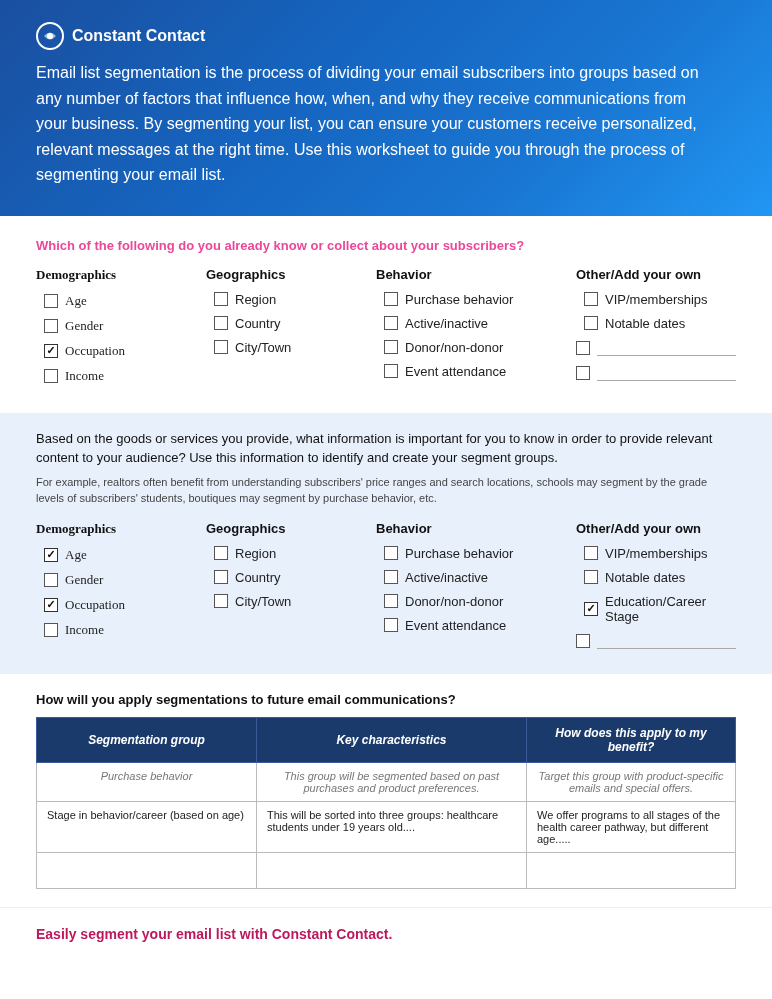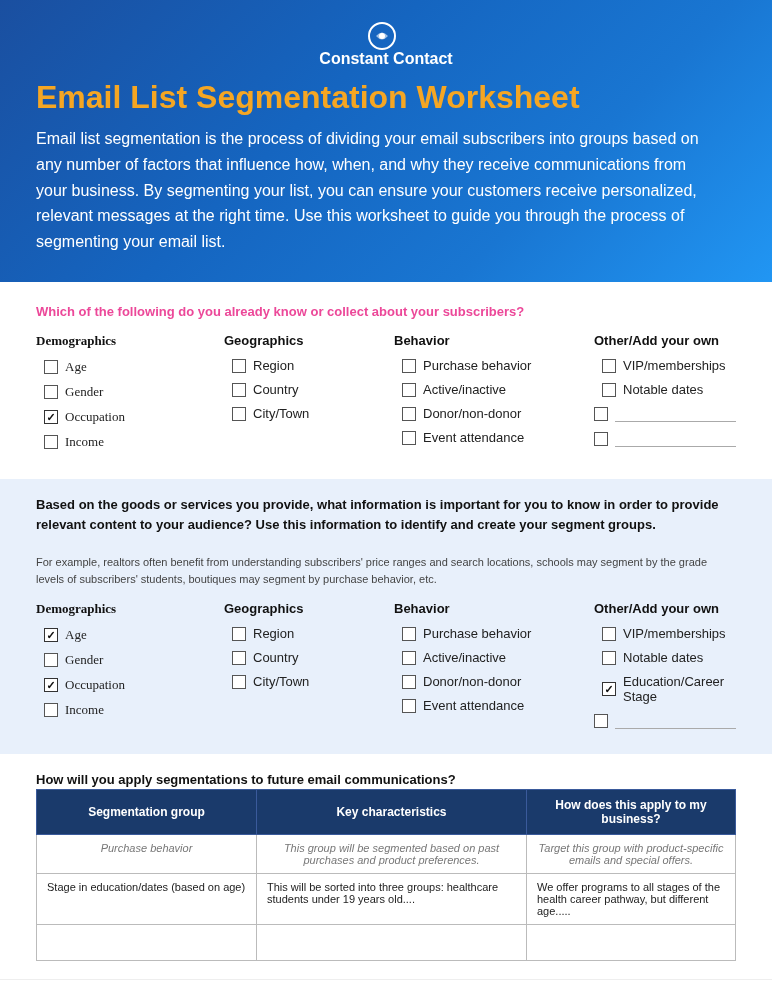--- a/index.html
+++ b/index.html
@@ -18,21 +18,20 @@
     
     .header {
       background: linear-gradient(135deg, #1a4fa0 0%, #1565c0 40%, #1976d2 70%, #2196f3 100%);
       padding: 22px 36px 28px 36px;
       color: white;
     }
     .logo-row {
       display: flex;
       align-items: center;
       margin-bottom: 10px;
-      flex-direction: column;
     }
     .logo-icon {
       width: 28px;
       height: 28px;
       margin-right: 8px;
     }
     .logo-text {
       color: white;
       font-size: 16px;
       font-weight: bold;
@@ -91,21 +90,21 @@
     .checkbox-item .cb.checked {
       background: white;
       border-color: #333;
     }
     .checkmark {
       font-size: 11px;
       color: #111;
       font-weight: bold;
     }
     .col-demo { width: 170px; font-family: Liberation Serif, serif; }
-    .col-geo { width: 170px; margin-left: 18px; }
+    .col-geo { width: 170px; }
     .col-behav { width: 200px; }
     .col-other { flex: 1; }
 
     .other-input-line {
       display: flex;
       align-items: center;
       margin-bottom: 9px;
       font-size: 13px;
     }
     .other-input-line .cb {
@@ -126,55 +125,56 @@
     }
 
     
     .blue-section {
       background: #e8f0fb;
       padding: 16px 36px 16px 36px;
       margin: 0 -0px;
     }
     .blue-section-q {
       font-size: 13px;
-      font-weight: bold;
+      font-weight: normal;
       color: #111;
-      margin-bottom: 20px;
+      margin-bottom: 6px;
       line-height: 1.5;
     }
     .blue-section-sub {
       font-size: 11px;
       color: #444;
       margin-bottom: 14px;
       line-height: 1.5;
     }
 
     
     .table-section {
       padding: 18px 36px 10px 36px;
     }
     .table-title {
       font-size: 13px;
       font-weight: bold;
-      margin-bottom: 2px;
+      margin-bottom: 10px;
       color: #111;
     }
     .seg-table {
       width: 100%;
       border-collapse: collapse;
       border: 1.5px solid #aaa;
     }
     .seg-table th {
       background: #1a3a6b;
       color: white;
       font-size: 12px;
       font-weight: bold;
       padding: 8px 10px;
       text-align: center;
       border: 1px solid #3a5a9b;
+      font-style: italic;
     }
     .seg-table td {
       font-size: 11px;
       padding: 7px 10px;
       border: 1px solid #bbb;
       vertical-align: top;
       color: #222;
     }
     .seg-table .italic-gray {
       font-style: italic;
@@ -223,21 +223,20 @@
 
   <div class="header">
     <div class="logo-row">
       <svg class="logo-icon" viewBox="0 0 28 28" fill="none">
         <circle cx="14" cy="14" r="13" stroke="white" stroke-width="2" fill="none"></circle>
         <path d="M8 14 Q14 7 20 14 Q14 21 8 14Z" fill="white" opacity="0.6"></path>
         <circle cx="14" cy="14" r="3" fill="white"></circle>
       </svg>
       <span class="logo-text">Constant Contact</span>
     </div>
-    <div class="header-title">Email List Segmentation Worksheet</div>
     <div class="header-desc">Email list segmentation is the process of dividing your email subscribers into groups based on any number of factors that influence how, when, and why they receive communications from your business. By segmenting your list, you can ensure your customers receive personalized, relevant messages at the right time. Use this worksheet to guide you through the process of segmenting your email list.</div>
   </div>
 
   <div class="content">
     <div class="section-question">Which of the following do you already know or collect about your subscribers?</div>
 
     <div class="columns-grid">
 
       <div class="col-demo">
         <div class="col-header">Demographics</div>
@@ -417,31 +416,31 @@
     </div>
   </div>
 
   <div class="table-section">
     <div class="table-title">How will you apply segmentations to future email communications?</div>
     <table class="seg-table">
       <thead>
         <tr>
           <th style="width:220px">Segmentation group</th>
           <th style="width:270px">Key characteristics</th>
-          <th>How does this apply to my business?</th>
+          <th>How does this apply to my benefit?</th>
         </tr>
       </thead>
       <tbody>
         <tr>
           <td class="italic-gray">Purchase behavior</td>
           <td class="italic-gray">This group will be segmented based on past purchases and product preferences.</td>
           <td class="italic-gray">Target this group with product-specific emails and special offers.</td>
         </tr>
         <tr>
-          <td>Stage in education/dates (based on age)</td>
+          <td>Stage in behavior/career (based on age)</td>
           <td>This will be sorted into three groups: healthcare students under 19 years old....</td>
           <td>We offer programs to all stages of the health career pathway, but different age.....</td>
         </tr>
         <tr class="empty-row">
           <td></td>
           <td></td>
           <td></td>
         </tr>
       </tbody>
     </table>

